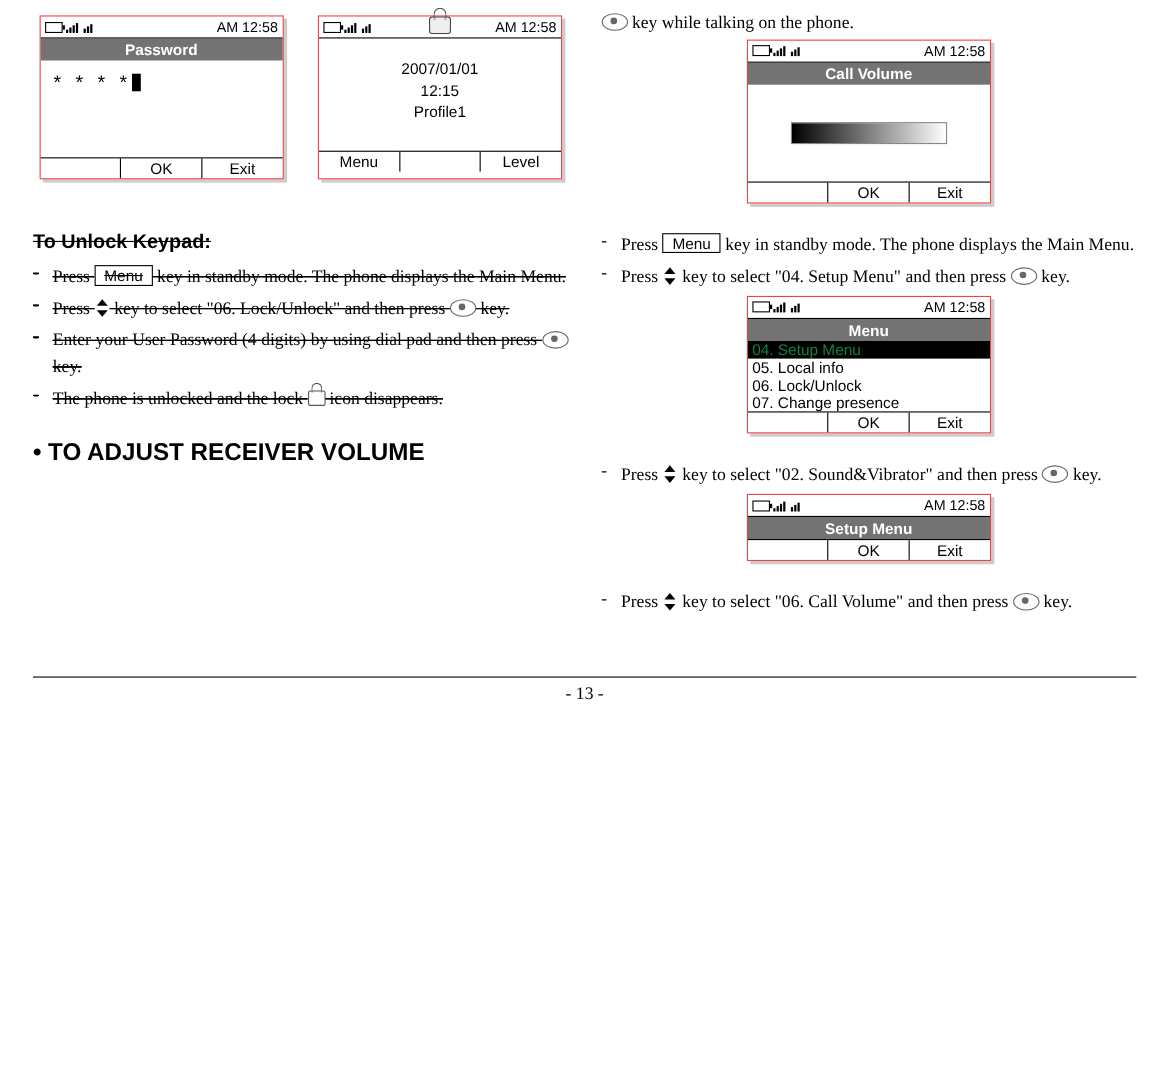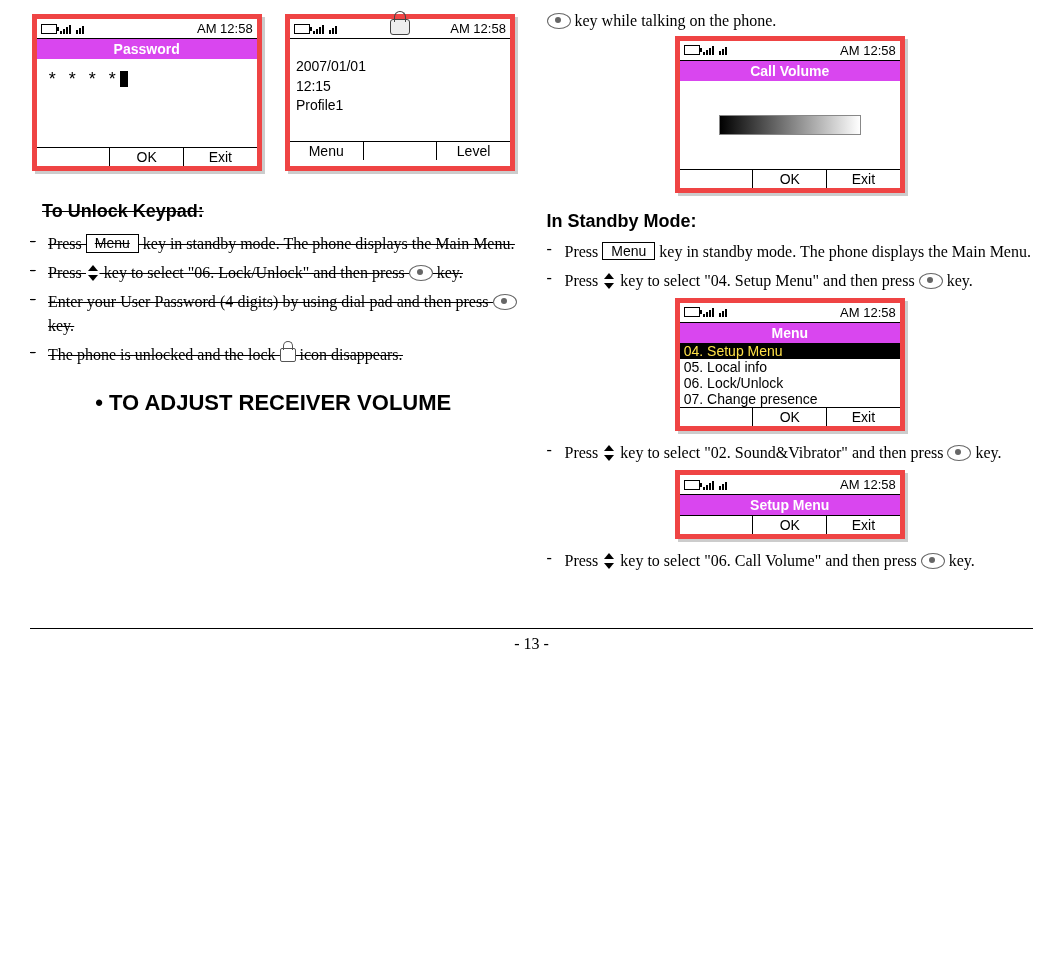--- a/index.html
+++ b/index.html
@@ -14,23 +14,23 @@
   .columns {
     display: flex;
     gap: 30px;
   }
   .col {
     width: 50%;
   }
   
   .phone {
     width: 220px;
-    border: 5px solid #ef4444;
+    border: 1px solid #ef4444;
     box-shadow: 3px 3px 0 #ccc;
-    margin: 4px auto 10px auto;
+    margin: 4px auto 26px auto;
     background: #fff;
     font-family: Arial, Helvetica, sans-serif;
     font-size: 14px;
   }
   .phone .status-row {
     display: flex;
     align-items: center;
     padding: 2px 4px;
     border-bottom: 1px solid #000;
     position: relative;
@@ -51,37 +51,37 @@
   .sig span:nth-child(2){height:5px}
   .sig span:nth-child(3){height:7px}
   .sig span:nth-child(4){height:9px}
   .sig2 { display:flex; gap:1px; align-items:flex-end; margin-left:2px;}
   .sig2 span { width:2px; background:#000;}
   .sig2 span:nth-child(1){height:4px}
   .sig2 span:nth-child(2){height:6px}
   .sig2 span:nth-child(3){height:8px}
   .clock { margin-left:auto; font-size:13px;}
   .phone .title-bar {
-    background: #d946ef; color:#fff; font-weight:bold; text-align:center; padding:2px 0;
+    background: #737373; color:#fff; font-weight:bold; text-align:center; padding:2px 0;
   }
   .phone .body {
     min-height: 80px;
     padding: 4px 6px;
   }
-  .phone .body.center { padding-top:18px; line-height:1.4;}
+  .phone .body.center { text-align:center; padding-top:18px; line-height:1.4;}
   .phone .soft-row {
     display:flex; border-top:1px solid #000;
   }
   .phone .soft-row > div {
     flex:1; text-align:center; font-size:14px; padding:1px 0;
   }
   .phone .soft-row > div + div { border-left:1px solid #000;}
   .phone .soft-row.three > div { flex:1;}
   .phone .list-item { padding:0 4px;}
-  .phone .list-item.sel { background:#000; color:#fde047;}
+  .phone .list-item.sel { background:#000; color:#15803d;}
   .pwd-row { padding:6px; font-size:18px; letter-spacing:4px;}
   .cursor { display:inline-block; width:8px; height:16px; background:#000; vertical-align:-2px;}
   .lock-icon-inline {
     display:inline-block; width:14px; height:12px; border:1px solid #555; border-radius:2px; position:relative; vertical-align:-2px;
   }
   .lock-icon-inline::before {
     content:""; position:absolute; top:-8px; left:2px; width:8px; height:8px; border:1px solid #555; border-bottom:none; border-radius:5px 5px 0 0;
   }
   .phone .lock-center {
     position:absolute; left:50%; transform:translateX(-50%); top:0;
@@ -111,23 +111,23 @@
   }
   .updown-icon::after {
     content:""; position:absolute; left:2px; bottom:-1px; border-left:5px solid transparent; border-right:5px solid transparent; border-top:6px solid #000;
   }
   .center-key {
     display:inline-block; width:22px; height:14px; border:1px solid #666; border-radius:50%; position:relative; vertical-align:-3px;
   }
   .center-key::after {
     content:""; position:absolute; left:7px; top:3px; width:6px; height:6px; background:#666; border-radius:50%;
   }
-  h3.strike { text-decoration: line-through; text-decoration-thickness:1px; font-family:Arial, sans-serif; font-weight:bold; font-size:18px; margin:20px 0 10px 12px;}
+  h3.strike { text-decoration: line-through; text-decoration-thickness:1px; font-family:Arial, sans-serif; font-weight:bold; font-size:18px; margin:20px 0 10px 0;}
   h3.sub { font-family:Arial, sans-serif; font-weight:bold; font-size:18px; margin:18px 0 8px 0;}
-  h2.section { font-family:Arial, sans-serif; font-weight:bold; font-size:22px; margin:24px 0 8px 0;text-align:center;}
+  h2.section { font-family:Arial, sans-serif; font-weight:bold; font-size:22px; margin:24px 0 8px 0;}
   h2.section .bullet { font-size:22px; margin-right:6px;}
   p { margin:0 0; line-height:1.35; text-align:justify;font-family:Liberation Serif, serif;}
   .li { display:flex; margin:6px 0;}
   .li .dash { flex:0 0 18px;}
   .li .txt { flex:1; text-align:justify; line-height:1.45;}
   .strike-block, .strike-block * { text-decoration: line-through; text-decoration-thickness:1px;}
   .phones-row { display:flex; gap:20px; justify-content:flex-start;}
   .footer { border-top:1px solid #000; text-align:center; padding-top:6px; margin-top:50px; font-size:16px;}
 </style>
 </head>
@@ -275,21 +275,20 @@
       <div class="body">
         <div class="vol-bar"></div>
       </div>
       <div class="soft-row three">
         <div></div>
         <div>OK</div>
         <div>Exit</div>
       </div>
     </div>
 
-    <h3 class="sub">In Standby Mode:</h3>
 
     <div class="li">
         <div class="dash">-</div>
         <div class="txt">
       <span>Press </span>
       <span class="menu-key">Menu</span>
       <span> key in standby mode. The phone displays the Main Menu.</span>
     </div>
       </div>
 

